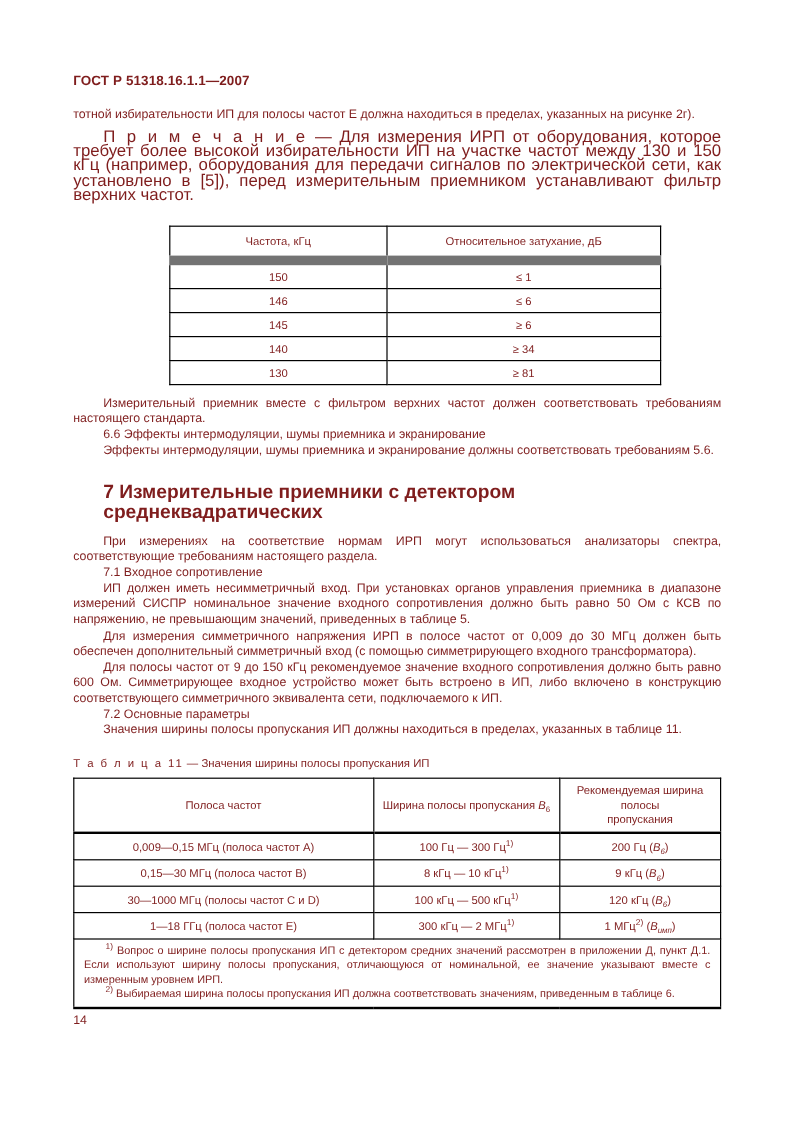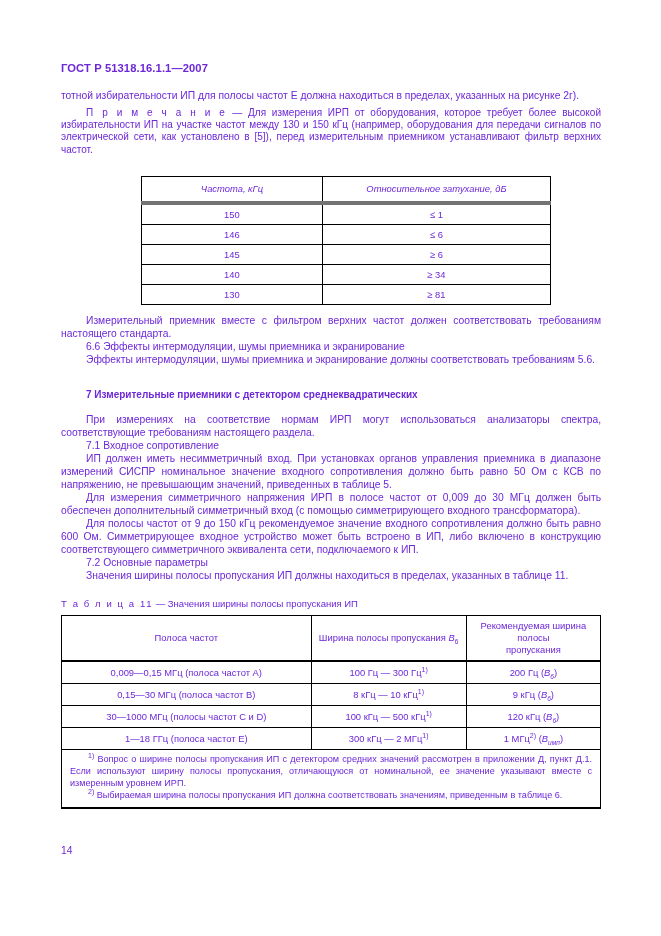--- a/index.html
+++ b/index.html
@@ -6,21 +6,21 @@
     margin: 0;
     padding: 0;
     background: #ffffff;
   }
   .page {
     position: relative;
     width: 661px;
     height: 936px;
     background: #ffffff;
     font-family: "Liberation Sans", sans-serif;
-    color: #6d28d9;
+    color: #7f1d1d;
     overflow: hidden;
   }
   .content {
     position: absolute;
     left: 61px;
     top: 0;
     width: 540px;
   }
 
   .doc-header {
@@ -34,42 +34,42 @@
     margin: 0;
     font-size: 10.3px;
     line-height: 13.05px;
     text-align: justify;
     text-justify: inter-word;
   }
   p.indent {
     text-indent: 25px;
   }
   p.note {
-    font-size: 10px;
+    font-size: 14px;
     line-height: 12.2px;
     text-indent: 25px;
   }
   .spaced {
     letter-spacing: 1.6px;
   }
   .gap-sm { height: 5px; }
   .gap-md { height: 9px; }
   .gap-lg { height: 15px; }
   .gap-xl { height: 21px; }
 
   h3.clause {
     margin: 0;
     font-size: 10.3px;
     font-weight: normal;
     line-height: 13.05px;
     text-indent: 25px;
   }
   h2.section {
     margin: 0;
-    font-size: 10px;
+    font-size: 16px;
     font-weight: bold;
     line-height: 16.5px;
     padding-left: 25px;
     text-indent: 0;
   }
   h2.section .l2 {
     display: block;
     padding-left: 13px;
   }
 
@@ -84,22 +84,21 @@
     table-layout: fixed;
   }
   .tbl-atten th, .tbl-atten td {
     border: 1px solid #000;
     text-align: center;
     padding: 3px 2px;
     font-weight: normal;
   }
   .tbl-atten thead th {
     padding: 6px 2px 7px;
-    border-bottom: 4px solid #737373;
-    font-style: italic;
+    border-bottom: 8px solid #737373;
   }
   .tbl-atten tbody td {
     height: 13px;
   }
   .tbl-atten .col-l { width: 43%; }
 
   
   .tbl-caption {
     font-size: 9.5px;
     line-height: 13px;

